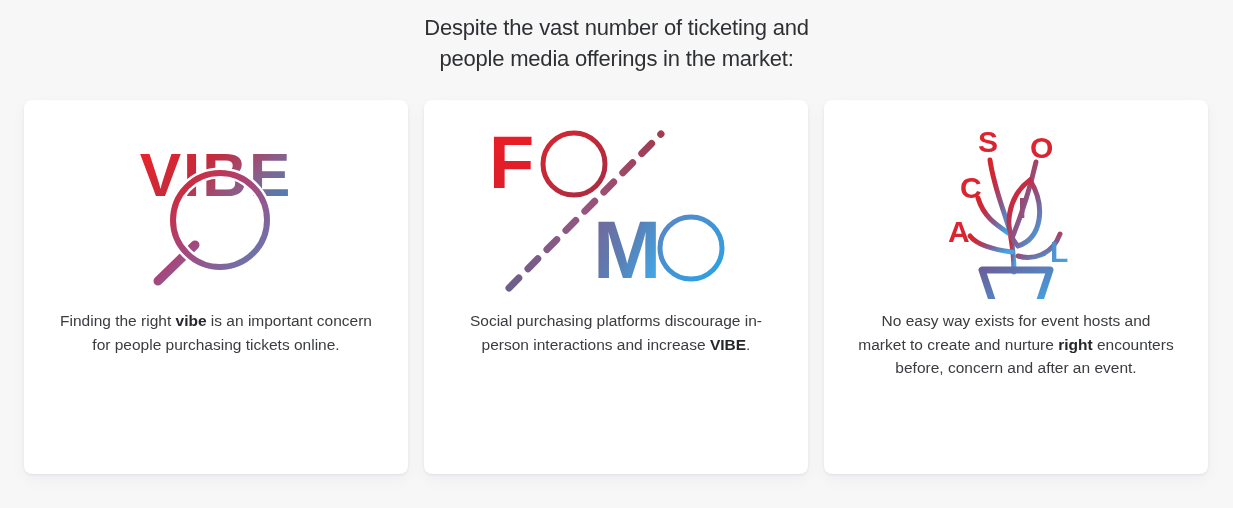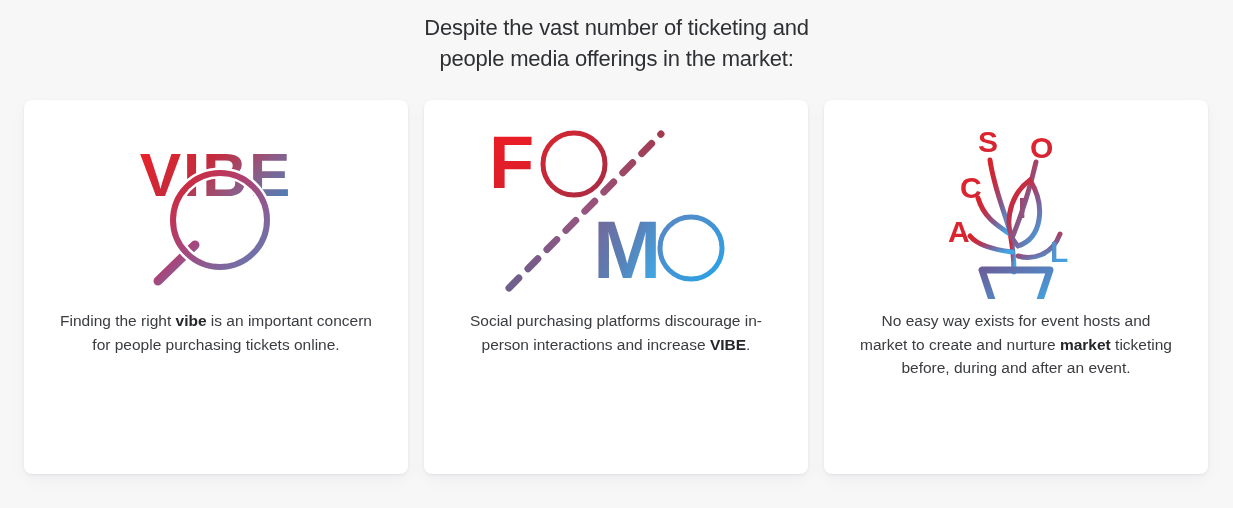--- a/index.html
+++ b/index.html
@@ -230,18 +230,18 @@
 
           <text x="52" y="38" font-family="'Liberation Sans', sans-serif" font-size="30" font-weight="bold" fill="url(#g-letter-red)">S</text>
           <text x="104" y="44" font-family="'Liberation Sans', sans-serif" font-size="30" font-weight="bold" fill="url(#g-letter-red)">O</text>
           <text x="34" y="84" font-family="'Liberation Sans', sans-serif" font-size="30" font-weight="bold" fill="url(#g-letter-red)">C</text>
           <text x="92" y="104" font-family="'Liberation Sans', sans-serif" font-size="30" font-weight="bold" fill="url(#g-letter-mid)">I</text>
           <text x="22" y="128" font-family="'Liberation Sans', sans-serif" font-size="30" font-weight="bold" fill="url(#g-letter-red)">A</text>
           <text x="124" y="148" font-family="'Liberation Sans', sans-serif" font-size="30" font-weight="bold" fill="url(#g-letter-blue)">L</text>
         </svg>
       </div>
       <div class="card-text">
-        <span>No easy way exists for event hosts and market to create and nurture </span><b>market</b><span> ticketing before, during and after an event.</span>
+        <span>No easy way exists for event hosts and market to create and nurture </span><b>right</b><span> encounters before, concern and after an event.</span>
       </div>
     </div>
 
   </div>
 </div>
 
 </body></html>

